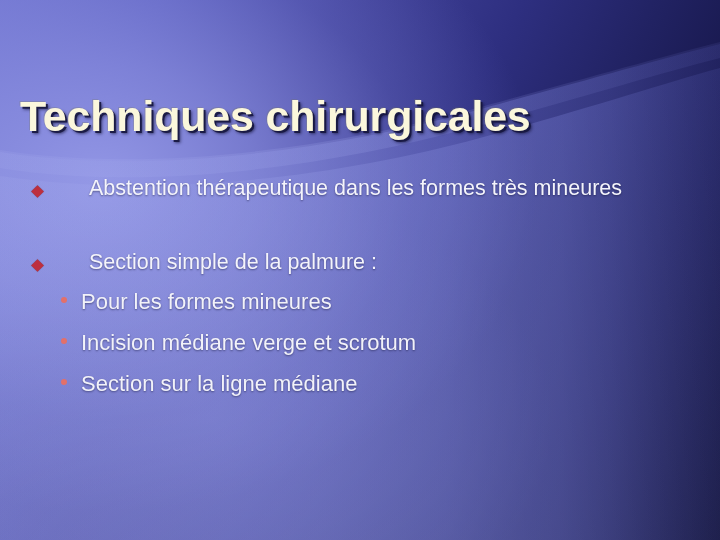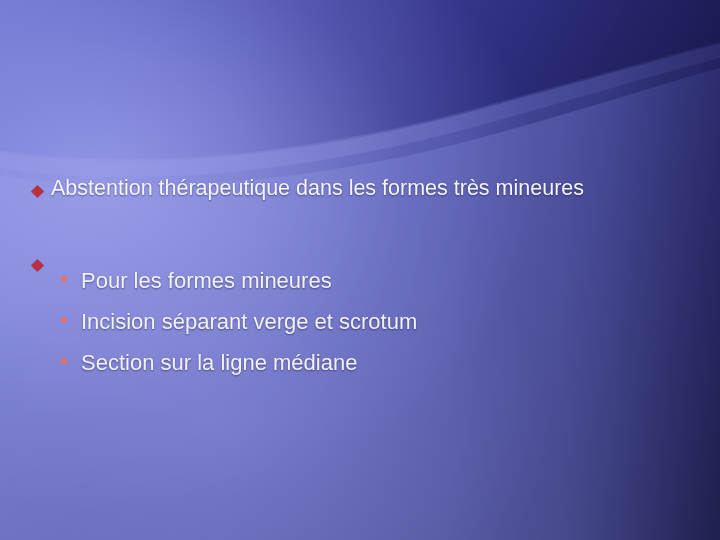--- a/index.html
+++ b/index.html
@@ -51,21 +51,21 @@
   
   #body {
     position: absolute;
     left: 0;
     top: 178px;
     width: 720px;
   }
 
   .l1 {
     position: relative;
-    padding-left: 51px;
+    padding-left: 89px;
     font-size: 21.5px;
     color: #f4f4fb;
     line-height: 1.0;
     margin: 0;
     white-space: nowrap;
     text-shadow: 0 1px 2px rgba(8,8,40,0.45);
   }
   .l1 .bullet {
     position: absolute;
     left: 33px;
@@ -129,46 +129,48 @@
       </linearGradient>
     </defs>
 
     <path d="M0,152 C150,176 330,150 470,112 C580,82 650,62 720,44 L720,540 L0,540 Z" fill="url(#wv1)"></path>
 
     <path d="M0,176 C160,200 340,176 480,138 C590,108 655,86 720,68 L720,540 L0,540 Z" fill="url(#wv2)"></path>
 
     <path d="M0,150 C150,174 330,148 470,110 C580,80 650,60 720,42 L720,58 C650,76 580,98 470,128 C330,166 150,192 0,168 Z" fill="url(#wv3)"></path>
   </svg>
 
+  <div id="title">Techniques chirurgicales</div>
 
   <div id="body">
 
     <div class="l1">
       <span class="bullet"></span>
       <span>Abstention thérapeutique dans les formes très mineures</span>
     </div>
 
     <div class="gap-1"></div>
 
     <div class="l1">
       <span class="bullet"></span>
+      <span>Section simple de la palmure :</span>
     </div>
 
     <div class="gap-2"></div>
 
     <div class="l2">
       <span class="bullet-dot"></span>
       <span>Pour les formes mineures</span>
     </div>
 
     <div class="gap-3"></div>
 
     <div class="l2">
       <span class="bullet-dot"></span>
-      <span>Incision séparant verge et scrotum</span>
+      <span>Incision médiane verge et scrotum</span>
     </div>
 
     <div class="gap-4"></div>
 
     <div class="l2">
       <span class="bullet-dot"></span>
       <span>Section sur la ligne médiane</span>
     </div>
 
   </div>

